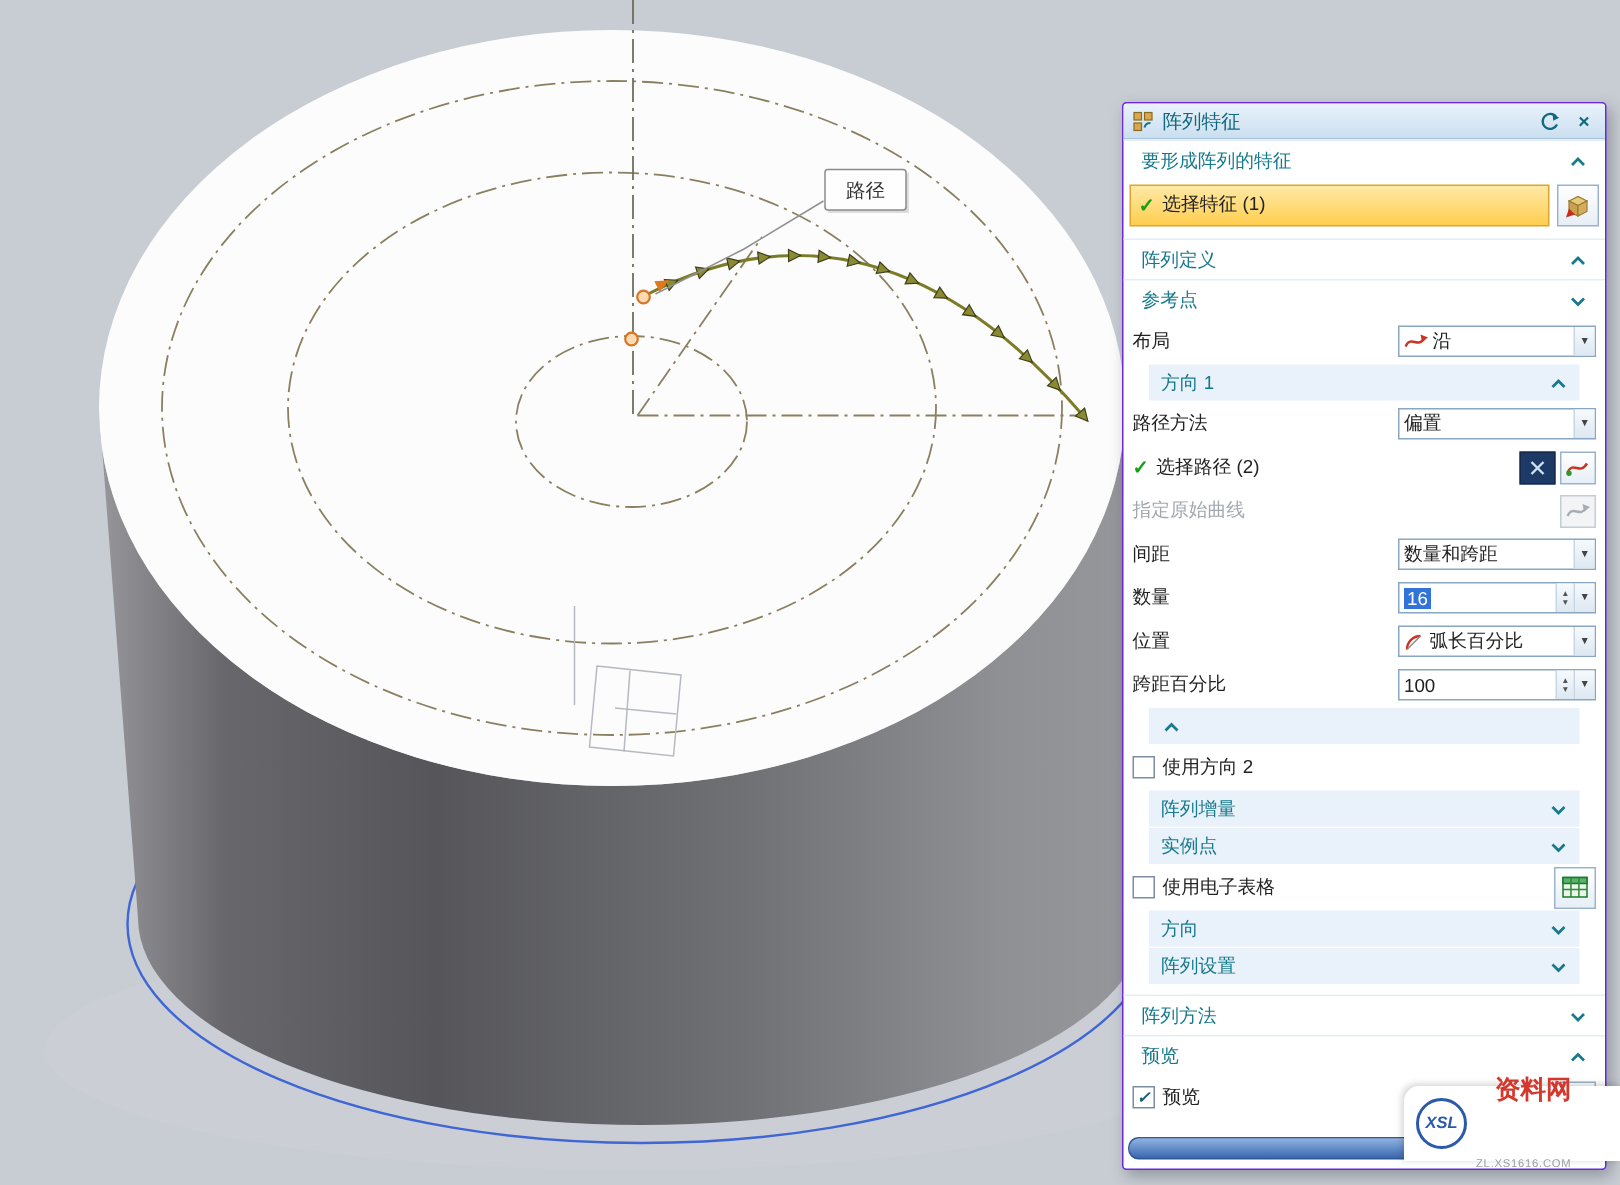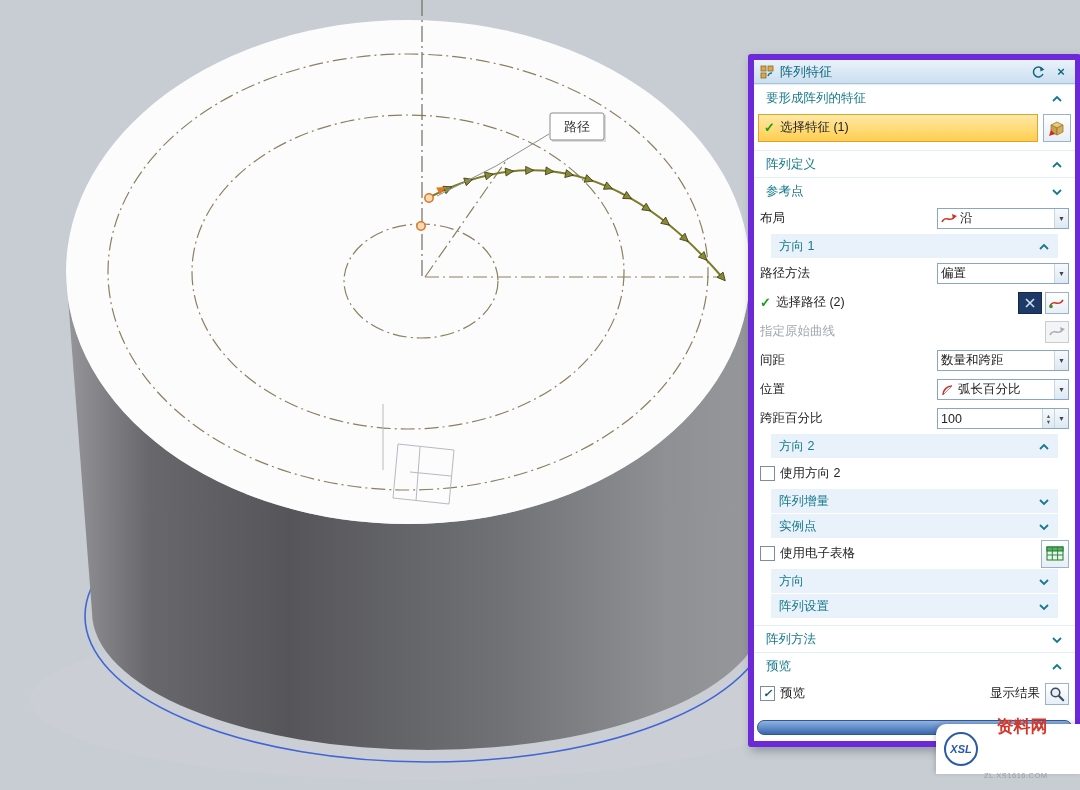--- a/index.html
+++ b/index.html
@@ -4,22 +4,22 @@
 <style>
   html,body{margin:0;padding:0;}
   body{
     position:relative;width:1080px;height:790px;overflow:hidden;
     background:#c8cdd3;font-family:"Liberation Sans",sans-serif;
   }
   #scene{position:absolute;left:0;top:0;}
 
   
   .dlg{
-    position:absolute;left:748px;top:54px;width:321px;
-    background:#ffffff;border:6px solid #6d28d9;border-radius:3px;
+    position:absolute;left:748px;top:68px;width:321px;
+    background:#ffffff;border:1px solid #6d28d9;border-radius:3px;
     box-shadow:3px 4px 10px rgba(40,50,60,.35);
     font-size:12.5px;color:#222;z-index:5;
   }
   .titlebar{
     height:23px;display:flex;align-items:center;gap:6px;padding:0 6px;
     background:linear-gradient(#e9f2fa,#cbdff0);
     border-bottom:1px solid #a8c4dc;border-radius:3px 3px 0 0;
   }
   .t-title{flex:1;color:#10697e;font-size:13px;}
   .t-btn{width:16px;text-align:center;font-size:13px;color:#10697e;font-weight:bold;}
@@ -256,20 +256,31 @@
   </div>
 
   <div class="row">
     <span class="lbl">间距</span>
     <div class="dd">
       <span class="dd-val">数量和跨距</span>
       <span class="dd-ar">▼</span>
     </div>
   </div>
 
+  <div class="row">
+    <span class="lbl">数量</span>
+    <div class="dd">
+      <span class="dd-val"><span class="hl">16</span></span>
+      <span class="spn">
+          <i>▲</i>
+          <i>▼</i>
+        </span>
+      <span class="dd-ar">▼</span>
+    </div>
+  </div>
 
   <div class="row">
     <span class="lbl">位置</span>
     <div class="dd">
       <span class="dd-ic">
         <svg width="14" height="12">
             <path d="M2,11 A9,9 0 0 1 11,2" stroke="#cc3322" stroke-width="1.6" fill="none"></path>
             <line x1="2" y1="11" x2="11" y2="2" stroke="#8a8a8a" stroke-width="0.9"></line>
           </svg>
       </span>
@@ -284,21 +295,20 @@
       <span class="dd-val">100</span>
       <span class="spn">
           <i>▲</i>
           <i>▼</i>
         </span>
       <span class="dd-ar">▼</span>
     </div>
   </div>
 
   <div class="sub-hd">
-    <span class="g-lbl">方向 2</span>
     <svg class="chev">
         <polyline points="3,8 7,4 11,8"></polyline>
       </svg>
   </div>
   <div class="row">
     <span class="cb"></span>
     <span class="lbl">使用方向 2</span>
   </div>
 
   <div class="sub-hd">

